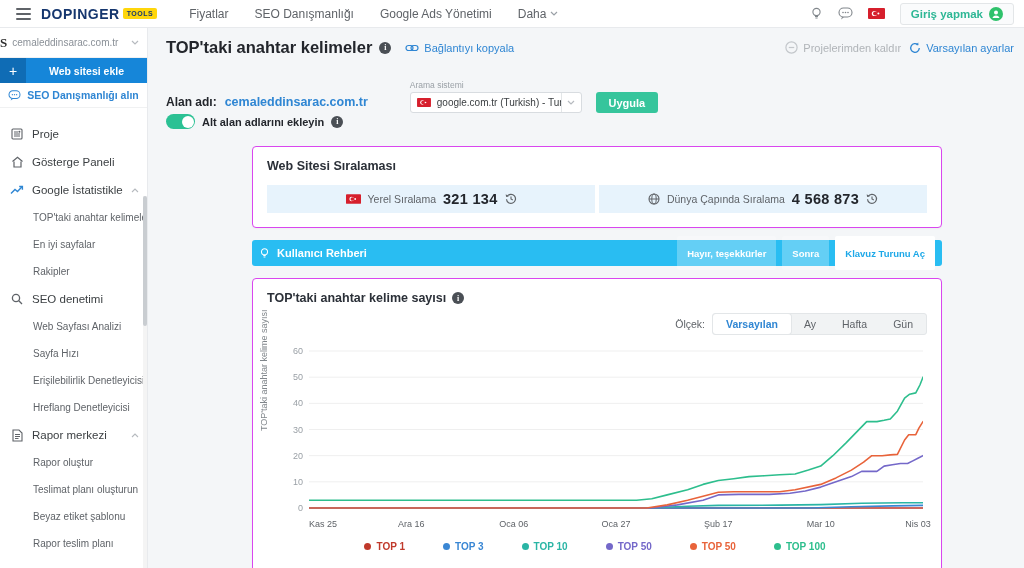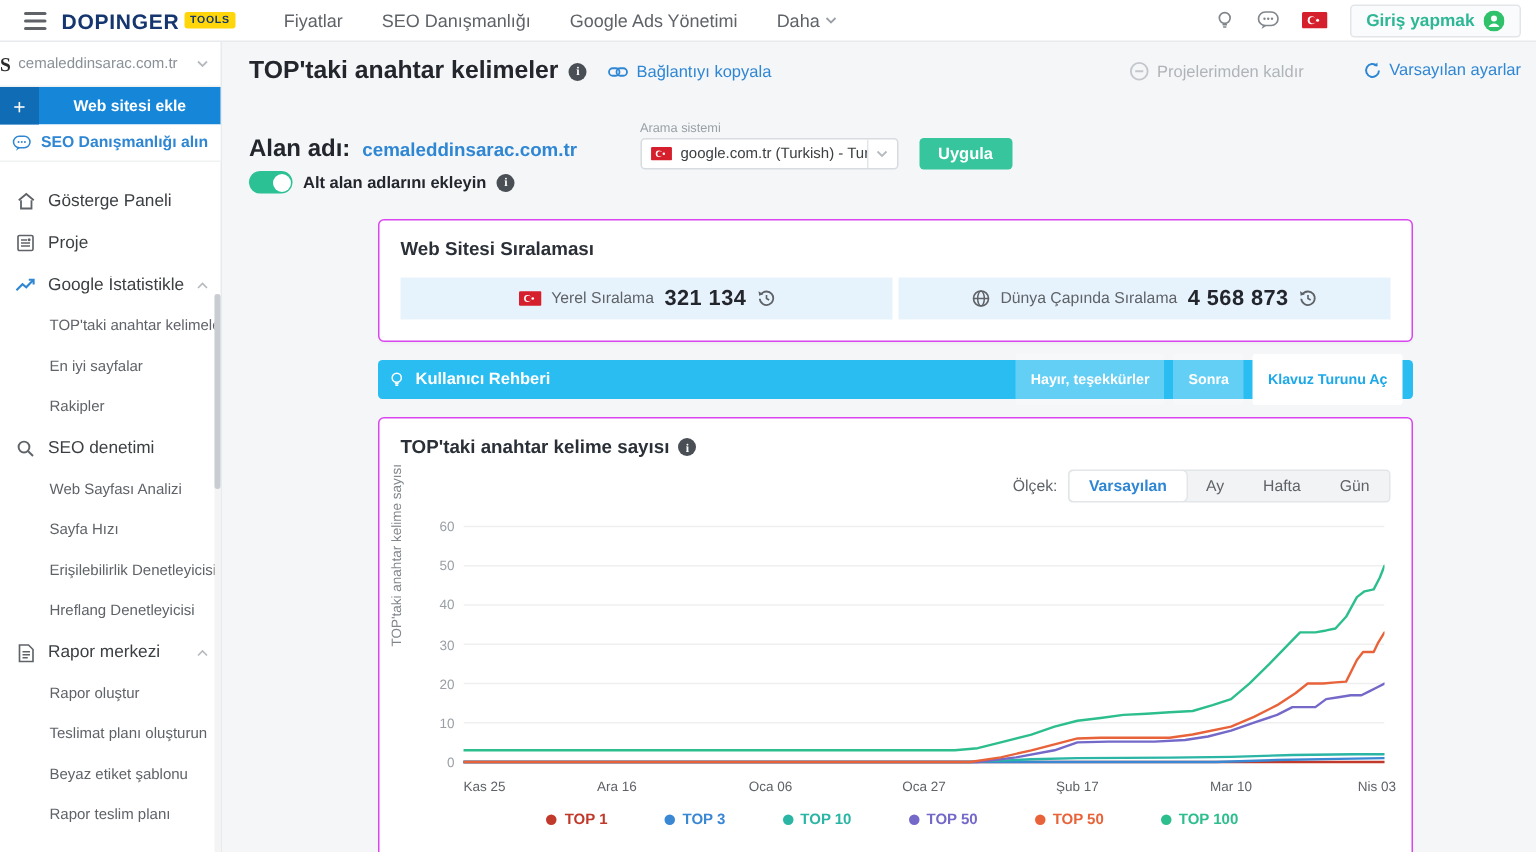--- a/index.html
+++ b/index.html
@@ -42,27 +42,27 @@
   .sb-scroll-track { position:absolute; right:0; top:168px; width:4px; bottom:0; background:#f4f4f4; }
   .sb-scroll-thumb { position:absolute; right:0; top:168px; width:4px; height:130px; background:#c9cdd1; border-radius:2px; }
 
   
   .main { position:absolute; left:148px; top:28px; width:876px; height:540px; background:#f4f6f8; }
   .page-header { position:absolute; left:18px; top:10px; right:10px; display:flex; align-items:center; }
   .page-title { font-size:16.5px; font-weight:bold; color:#23262c; }
   .info-dot { display:inline-flex; width:12px; height:12px; border-radius:50%; background:#4a4f55; color:#fff;
               font-size:8px; font-weight:bold; align-items:center; justify-content:center; font-family:"Liberation Serif",serif; }
   .copy-link { display:flex; align-items:center; gap:5px; color:#2f86d3; font-size:11px; margin-left:14px; cursor:pointer; }
-  .hdr-actions { margin-left:auto; display:flex; align-items:flex-start; gap:40px; }
+  .hdr-actions { margin-left:auto; display:flex; align-items:flex-end; gap:8px; }
   .hdr-remove { display:flex; align-items:center; gap:5px; color:#b0b4b8; font-size:11px; cursor:pointer; }
   .hdr-default { display:flex; align-items:center; gap:5px; color:#2f86d3; font-size:11px; cursor:pointer; }
 
   .form-row { position:absolute; left:18px; top:52px; display:flex; align-items:flex-end; }
   .domain-group { display:flex; align-items:center; gap:8px; padding-bottom:4px; }
-  .domain-label { font-size:16px; font-weight:bold; color:#23262c; }
+  .domain-label { font-size:12px; font-weight:bold; color:#23262c; }
   .domain-value { font-size:12.5px; font-weight:bold; color:#2f86d3; cursor:pointer; }
   .select-group { margin-left:42px; position:relative; }
   .select-label { font-size:8.5px; color:#9aa0a6; margin-bottom:2px; }
   .select-box { width:172px; height:21px; background:#fff; border:1px solid #d8dce0; border-radius:3px;
                 display:flex; align-items:center; cursor:pointer; }
   .select-box .sel-text { font-size:10px; color:#3c4043; flex:1; padding-left:6px; white-space:nowrap; overflow:hidden; }
   .select-box .sel-caret { width:20px; align-self:stretch; border-left:1px solid #e3e6e8; display:flex; align-items:center; justify-content:center; color:#b6babf; }
   .apply-btn { margin-left:14px; margin-bottom:0; width:62px; height:21px; background:#36c59c; border:none; border-radius:3px;
                color:#fff; font-size:11px; font-weight:bold; cursor:pointer; font-family:inherit; }
   .toggle-row { position:absolute; left:18px; top:86px; display:flex; align-items:center; gap:7px; }
@@ -180,36 +180,36 @@
         <path d="M4 10l-1 2.4 3-2.1" fill="currentColor"></path>
         <circle cx="5" cy="5.5" r=".8" fill="currentColor"></circle>
         <circle cx="7.5" cy="5.5" r=".8" fill="currentColor"></circle>
         <circle cx="10" cy="5.5" r=".8" fill="currentColor"></circle>
       </svg>
     <span>SEO Danışmanlığı alın</span>
   </div>
   <div class="menu" id="sidebar-menu">
       <div class="menu-item">
         <span class="mi-icon">
-          <svg width="13" height="12" viewBox="0 0 13 12">
-            <path d="M1.5 5.5L6.5 1.3 11.5 5.5" fill="none" stroke="currentColor" stroke-width="1.2"></path>
-            <path d="M3 5.5V11h7V5.5" fill="none" stroke="currentColor" stroke-width="1.2"></path>
-          </svg>
-        </span>
-        <span class="mi-label">Gösterge Paneli</span>
-      </div>
-      <div class="menu-item">
-        <span class="mi-icon">
           <svg width="12" height="12" viewBox="0 0 12 12">
             <rect x="1" y="1" width="10" height="10" rx="1" fill="none" stroke="currentColor" stroke-width="1.1"></rect>
             <path d="M3 4h4M3 6h6M3 8h6" stroke="currentColor" stroke-width="1"></path>
             <circle cx="8.4" cy="3.8" r="1" fill="currentColor"></circle>
           </svg>
         </span>
         <span class="mi-label">Proje</span>
+      </div>
+      <div class="menu-item">
+        <span class="mi-icon">
+          <svg width="13" height="12" viewBox="0 0 13 12">
+            <path d="M1.5 5.5L6.5 1.3 11.5 5.5" fill="none" stroke="currentColor" stroke-width="1.2"></path>
+            <path d="M3 5.5V11h7V5.5" fill="none" stroke="currentColor" stroke-width="1.2"></path>
+          </svg>
+        </span>
+        <span class="mi-label">Gösterge Paneli</span>
       </div>
       <div class="menu-item">
         <span class="mi-icon">
           <svg width="14" height="10" viewBox="0 0 14 10">
             <path d="M1 8.5l4-4 2.5 2L12 1.8" fill="none" stroke="#2f86d3" stroke-width="1.4"></path>
             <path d="M9.2 1.5H12.4V4.7" fill="none" stroke="#2f86d3" stroke-width="1.4"></path>
           </svg>
         </span>
         <span class="mi-label">Google İstatistikleri</span>
         <span class="mi-chev">

